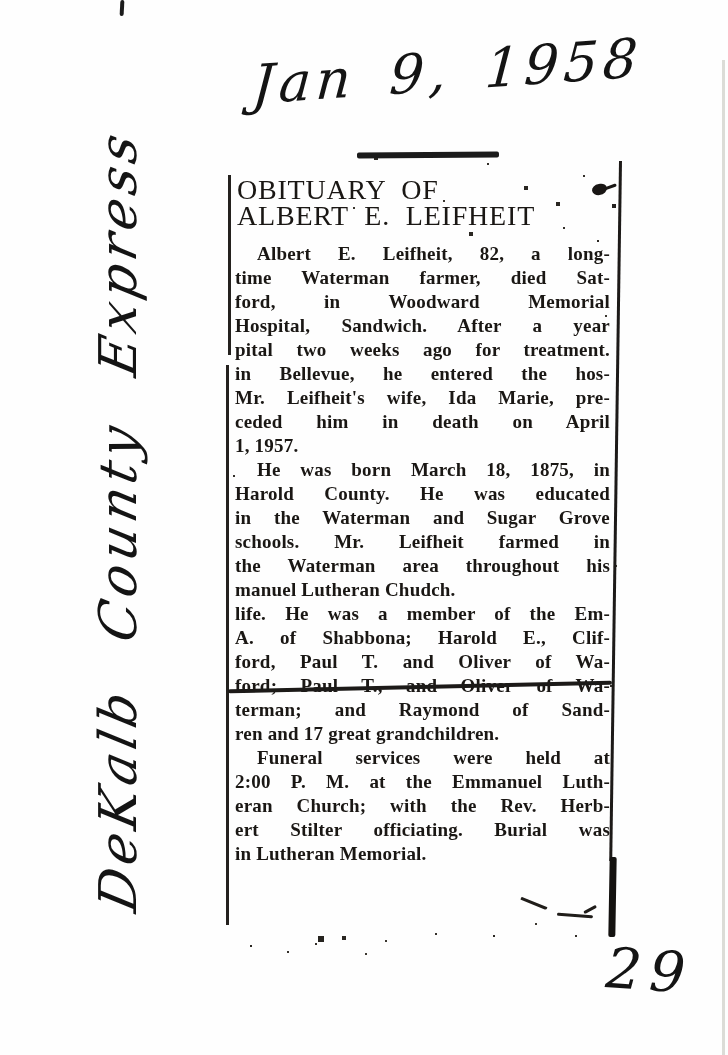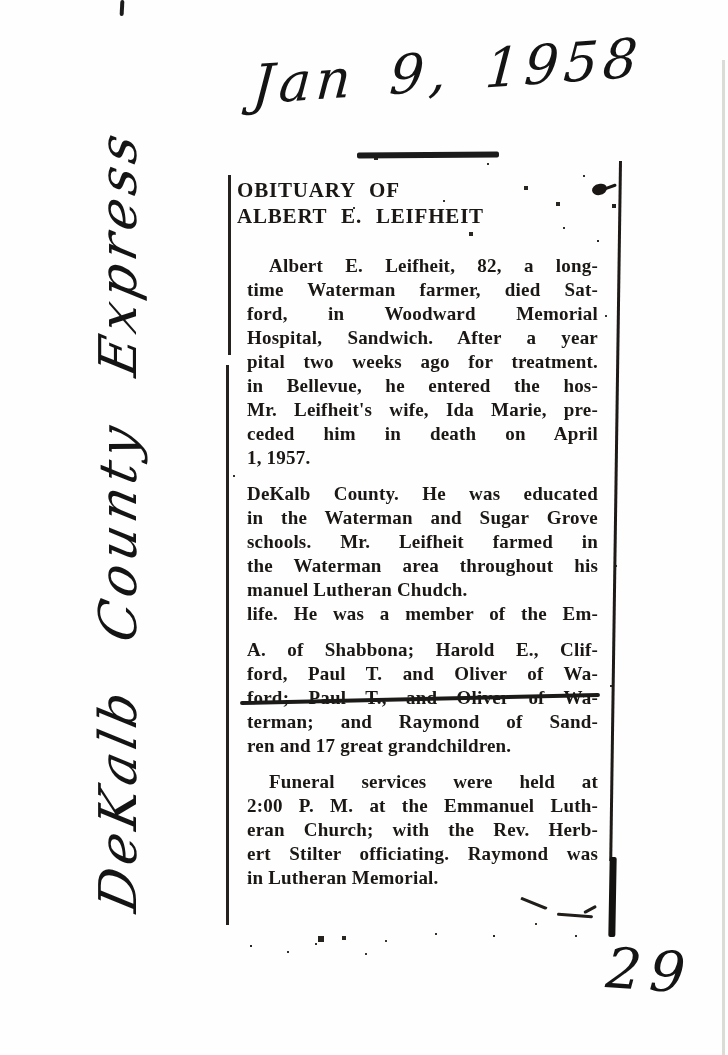--- a/index.html
+++ b/index.html
@@ -91,32 +91,32 @@
   }
   .border-right-2 {
     position: absolute; left: 384px; top: 712px;
     width: 7px; height: 80px;
     background: #141210;
     transform: rotate(1deg);
     border-radius: 2px;
   }
   .headline {
     position: absolute; left: 12px; top: 32px;
-    font-weight: bold;
-    font-size: 21px;
+    font-weight: normal;
+    font-size: 28px;
     line-height: 26px;
     letter-spacing: 0.8px;
     word-spacing: 8px;
     white-space: nowrap;
   }
   .clipping-text {
     position: absolute; left: 10px; top: 97px;
     width: 375px;
   }
-  .paragraph { margin: 12px; }
+  .paragraph { margin: 0; }
   .line {
     position: relative;
     height: 24px;
     line-height: 24px;
     font-size: 19px;
     font-weight: bold;
     letter-spacing: 0.2px;
     color: #1a1714;
     white-space: nowrap;
   }
@@ -223,39 +223,40 @@
           <div class="line justify">time Waterman farmer, died Sat-</div>
           <div class="line justify">ford, in Woodward Memorial</div>
           <div class="line justify">Hospital, Sandwich. After a year</div>
           <div class="line justify">pital two weeks ago for treatment.</div>
           <div class="line justify">in Bellevue, he entered the hos-</div>
           <div class="line justify">Mr. Leifheit's wife, Ida Marie, pre-</div>
           <div class="line justify">ceded him in death on April</div>
           <div class="line">1, 1957.</div>
         </div>
         <div class="paragraph">
-          <div class="line justify">DeKalb County. He was educated</div>
+          <div class="line justify indent">He was born March 18, 1875, in</div>
+          <div class="line justify">Harold County. He was educated</div>
           <div class="line justify">in the Waterman and Sugar Grove</div>
           <div class="line justify">schools. Mr. Leifheit farmed in</div>
           <div class="line justify">the Waterman area throughout his</div>
           <div class="line">manuel Lutheran Chudch.</div>
           <div class="line justify">life. He was a member of the Em-</div>
         </div>
         <div class="paragraph">
           <div class="line justify">A. of Shabbona; Harold E., Clif-</div>
           <div class="line justify">ford, Paul T. and Oliver of Wa-</div>
           <div class="line justify strike">ford; Paul T., and Oliver of Wa-</div>
           <div class="line justify">terman; and Raymond of Sand-</div>
           <div class="line">ren and 17 great grandchildren.</div>
         </div>
         <div class="paragraph">
           <div class="line justify indent">Funeral services were held at</div>
           <div class="line justify">2:00 P. M. at the Emmanuel Luth-</div>
           <div class="line justify">eran Church; with the Rev. Herb-</div>
-          <div class="line justify">ert Stilter officiating. Raymond was</div>
+          <div class="line justify">ert Stilter officiating. Burial was</div>
           <div class="line">in Lutheran Memorial.</div>
         </div>
       </div>
 
     <div class="pen-squiggle">
       <div class="s1"></div>
       <div class="s2"></div>
       <div class="s3"></div>
     </div>
   </div>

